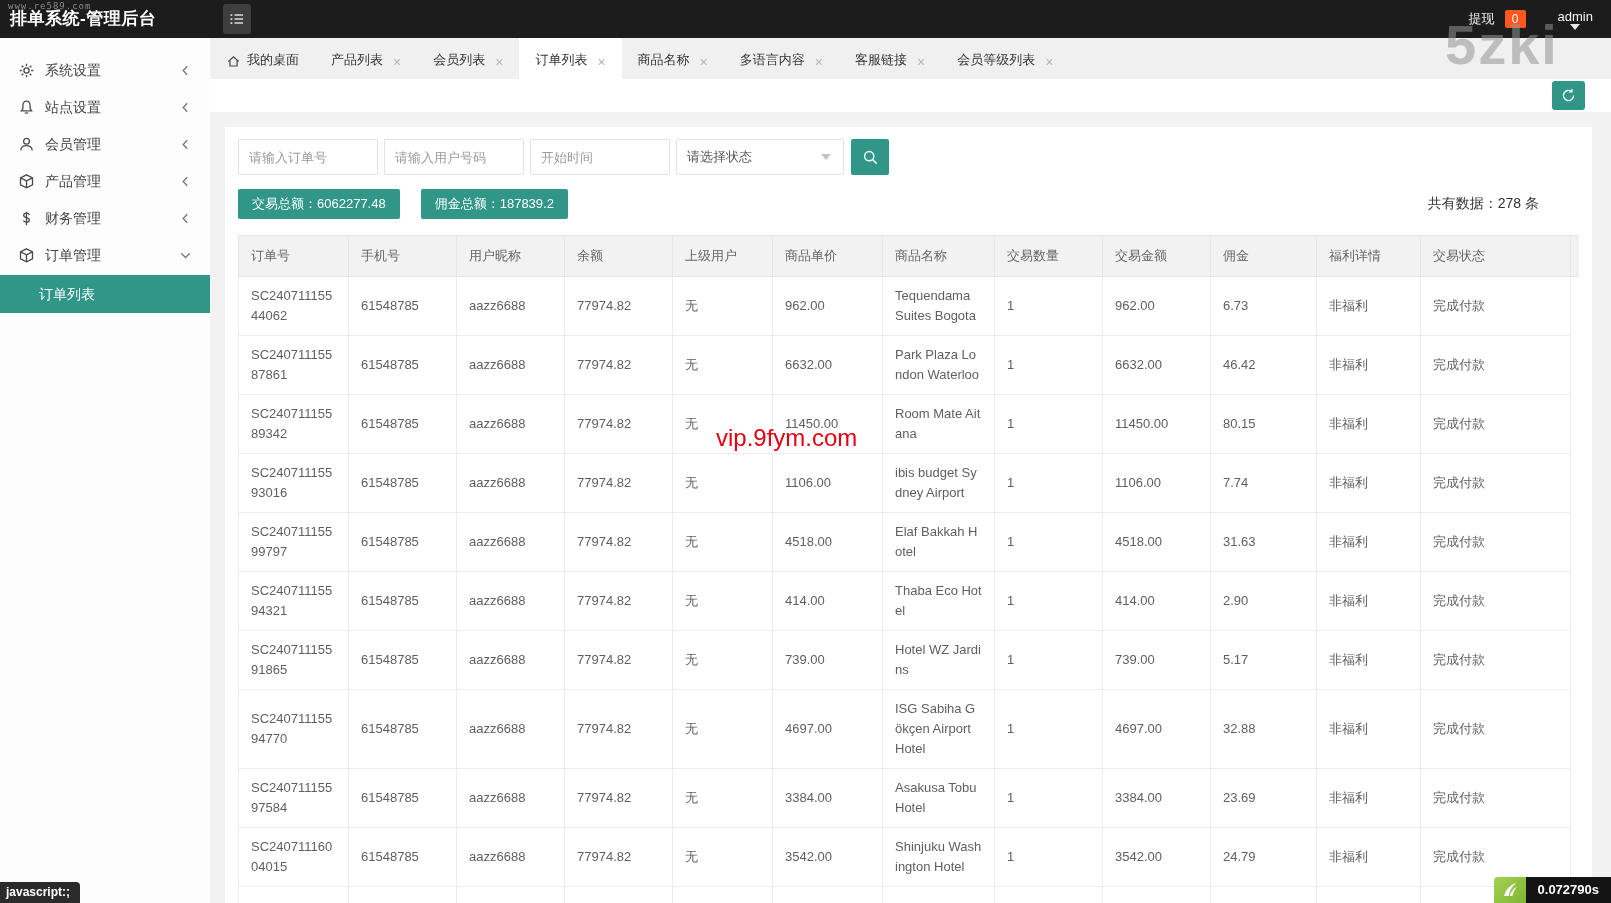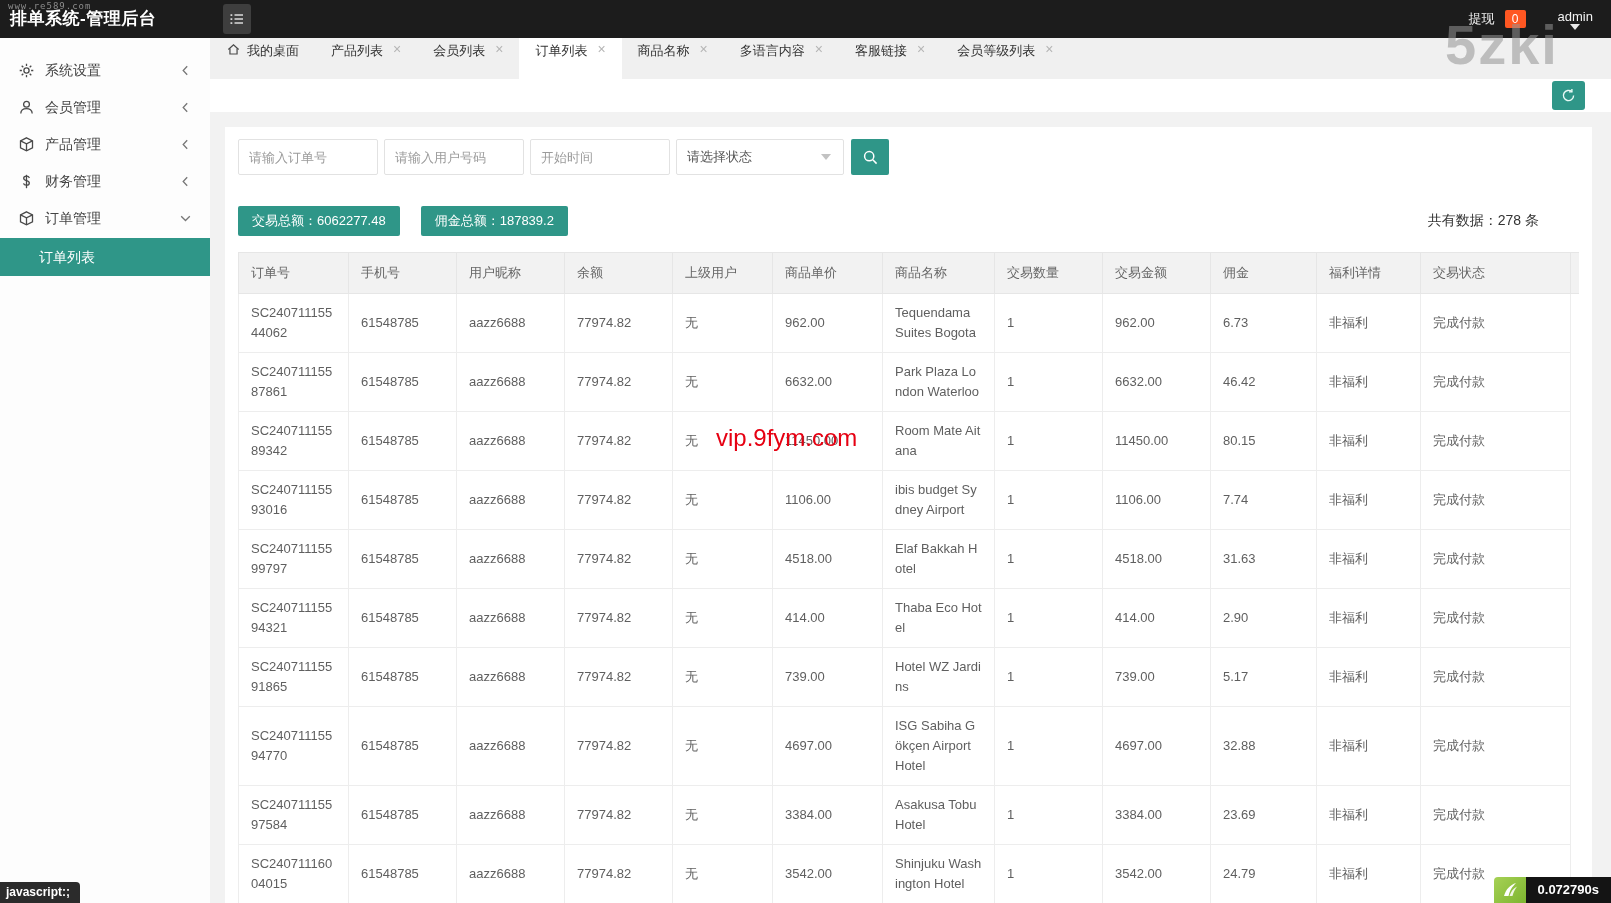--- a/index.html
+++ b/index.html
@@ -25,36 +25,36 @@
   .side-menu { padding-top:14px; }
   .side-item { height:37px; display:flex; align-items:center; padding:0 16px 0 18px; cursor:pointer; color:#444; }
   .side-item .mi { width:17px; height:17px; margin-right:10px; flex:none; display:flex; align-items:center; }
   .side-item .mi svg { display:block; }
   .side-item .lbl { font-size:14px; flex:1; }
   .side-item .chev { flex:none; opacity:.75; display:flex; }
   .side-sub-active { height:38px; line-height:38px; background:#2f9688; color:#fff; font-size:14px; padding-left:39px; margin-top:1px; cursor:pointer; }
   
   .main { position:absolute; top:38px; left:210px; right:0; bottom:0; background:#f2f2f2; overflow:hidden; }
   .tabbar { height:41px; background:#f0f0f0; display:flex; align-items:stretch; overflow:hidden; }
-  .tab { display:flex; align-items:flex-start; padding:4px 16px; font-size:13px; color:#333; cursor:pointer; white-space:nowrap; }
+  .tab { display:flex; align-items:flex-end; padding:10px 16px; font-size:13px; color:#333; cursor:pointer; white-space:nowrap; }
   .tab.active { background:#fff; }
   .tab .hicon { margin-right:6px; display:flex; }
   .tab .close { margin-left:10px; color:#b5b5b5; font-size:14px; line-height:1; cursor:pointer; }
   .toolbar { height:33px; background:#fff; position:relative; }
   .refresh-btn { position:absolute; right:26px; top:2px; width:33px; height:29px; background:#2f9688; border:none; border-radius:3px; cursor:pointer; display:flex; align-items:center; justify-content:center; }
   .card { margin:15px 19px 0 15px; height:776px; background:#fff; padding:12px 13px; overflow:hidden; }
   
   .filters { display:flex; align-items:flex-start; gap:6px; }
   .f-input { width:140px; height:36px; border:1px solid #e2e2e2; border-radius:2px; padding:0 10px; font-size:13px; color:#555; outline:none; background:#fff; font-family:inherit; }
   .f-input::placeholder { color:#9b9b9b; }
   .f-select { width:168px; height:36px; border:1px solid #e2e2e2; border-radius:2px; padding:0 10px; font-size:13px; color:#555; background:#fff; display:flex; align-items:center; justify-content:space-between; cursor:pointer; }
   .f-select .caret { width:0; height:0; border-left:5px solid transparent; border-right:5px solid transparent; border-top:6px solid #c2c2c2; margin-right:2px; }
   .search-btn { width:38px; height:36px; margin-left:1px; background:#2f9688; border:none; border-radius:2px; cursor:pointer; display:flex; align-items:center; justify-content:center; }
   
-  .badges { margin-top:31px; display:flex; align-items:center; }
+  .badges { margin-top:14px; display:flex; align-items:center; }
   .badge { background:#2f9688; color:#fff; font-size:13px; height:30px; line-height:30px; padding:0 14px; border-radius:2px; margin-right:21px; }
   .total-count { margin-left:auto; font-size:14px; color:#333; padding-right:40px; }
   
   table { margin-top:16px; width:100%; border-collapse:collapse; table-layout:fixed; }
   th { background:#f2f2f2; font-weight:normal; color:#666; font-size:13px; text-align:left; padding:11px 12px; border:1px solid #e6e6e6; border-left:none; }
   th:first-child { border-left:1px solid #e6e6e6; }
   th.stub { border-left:1px solid #e6e6e6; border-right:none; }
   td { font-size:13px; color:#5f5f5f; line-height:20px; padding:9px 12px; border-right:1px solid #ededed; border-bottom:1px solid #ededed; vertical-align:middle; word-break:break-all; height:56px; }
   td:first-child { border-left:1px solid #ededed; }
   td.stub { border:none; }
@@ -100,20 +100,34 @@
 <div class="sidebar">
   <div class="side-menu" id="side-menu">
       <div class="side-item">
         <span class="mi">
           <svg width="17" height="17" viewBox="0 0 17 17" fill="none" stroke="#4a4a4a" stroke-width="1.3">
             <circle cx="8.5" cy="8.5" r="2.6"></circle>
             <path d="M8.5 1.7v2.2M8.5 13.1v2.2M1.7 8.5h2.2M13.1 8.5h2.2M3.7 3.7l1.6 1.6M11.7 11.7l1.6 1.6M13.3 3.7l-1.6 1.6M5.3 11.7l-1.6 1.6"></path>
           </svg>
         </span>
         <span class="lbl">系统设置</span>
+        <span class="chev">
+          <svg width="17" height="17" viewBox="0 0 17 17" fill="none" stroke="#4a4a4a" stroke-width="1.3">
+            <path d="M10.2 4.2 6.2 8.5l4 4.3"></path>
+          </svg>
+        </span>
+      </div>
+      <div class="side-item">
+        <span class="mi">
+          <svg width="17" height="17" viewBox="0 0 17 17" fill="none" stroke="#4a4a4a" stroke-width="1.3">
+            <path d="M8.5 2.2c-2.4 0-3.6 1.8-3.6 4.2v3.2L3.4 11.8h10.2l-1.5-2.2V6.4c0-2.4-1.2-4.2-3.6-4.2z"></path>
+            <path d="M7 13.6c.3.8 2.7.8 3 0"></path>
+          </svg>
+        </span>
+        <span class="lbl">站点设置</span>
         <span class="chev">
           <svg width="17" height="17" viewBox="0 0 17 17" fill="none" stroke="#4a4a4a" stroke-width="1.3">
             <path d="M10.2 4.2 6.2 8.5l4 4.3"></path>
           </svg>
         </span>
       </div>
       <div class="side-item">
         <span class="mi">
           <svg width="17" height="17" viewBox="0 0 17 17" fill="none" stroke="#4a4a4a" stroke-width="1.3">
             <circle cx="8.5" cy="5.3" r="2.9"></circle>

